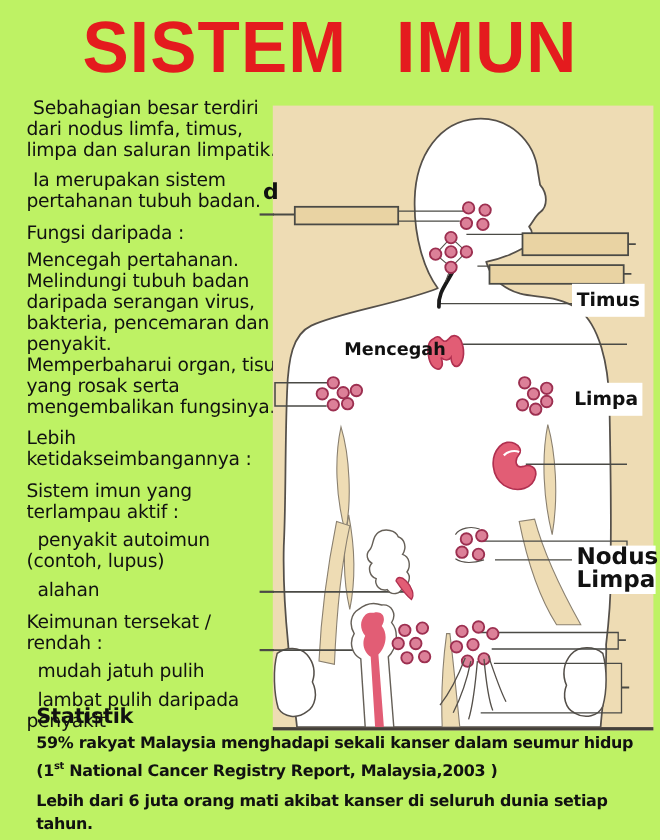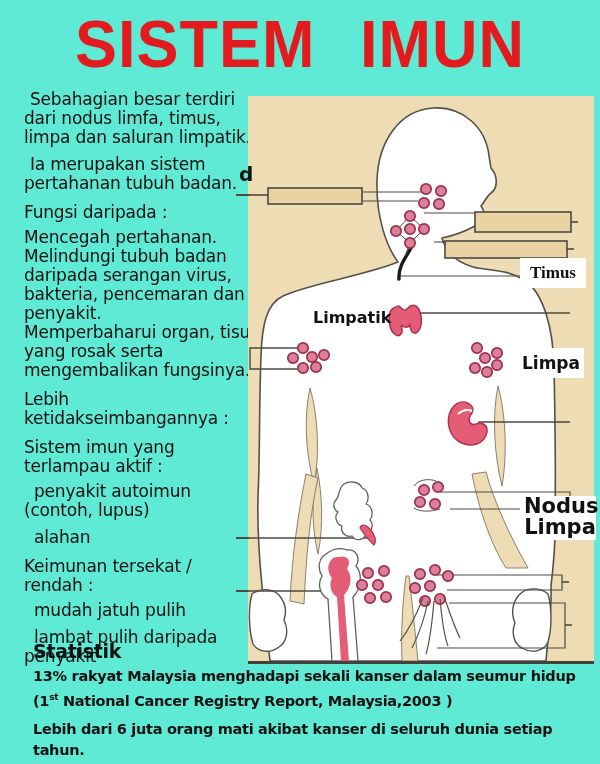--- a/index.html
+++ b/index.html
@@ -1,16 +1,16 @@
 <!DOCTYPE html>
 <html><head>
 <meta charset="utf-8">
 <style>
   html,body{margin:0;padding:0;}
-  .poster{position:relative;width:600px;height:764px;background:#5eead4;overflow:hidden;
+  .poster{position:relative;width:600px;height:764px;background:#bef264;overflow:hidden;
           font-family:"DejaVu Sans",sans-serif;color:#111;}
   
   .title{position:absolute;top:6px;left:0;width:600px;text-align:center;
          font-family:"Liberation Sans",sans-serif;font-weight:700;
          font-size:63px;letter-spacing:1px;word-spacing:26px;
          transform:scaleY(1.05);transform-origin:top;white-space:nowrap;}
   
   .leftcol{position:absolute;left:24px;top:90px;width:231px;
            font-size:17px;font-weight:normal;line-height:19px;letter-spacing:-0.2px;}
   .leftcol p{margin:0 0 8px 0;}
@@ -226,37 +226,37 @@
       <g stroke="#55504a" stroke-width="1.2" fill="none">
         <path d="M 180,505 C 176,525 170,540 164,552"></path>
         <path d="M 186,505 C 184,528 182,545 178,558"></path>
         <path d="M 192,503 C 194,525 196,540 200,550"></path>
         <path d="M 196,500 C 202,518 207,532 212,542"></path>
         <path d="M 175,502 C 168,520 160,535 152,545"></path>
       </g>
     </svg>
 
     <div class="dlabel" style="left:-9px;top:66px;font-size:20px;">d</div>
-    <div class="dlabel" style="left:65px;top:212px;font-size:16px;">Limpatik</div>
-    <div class="dlabel whitebox" style="left:272px;top:162px;width:66px;height:30px;line-height:30px;font-size:17px;font-family:Liberation Serif, serif;">Timus</div>
+    <div class="dlabel" style="left:65px;top:212px;font-size:16px;">Mencegah</div>
+    <div class="dlabel whitebox" style="left:272px;top:162px;width:66px;height:30px;line-height:30px;font-size:17px;">Timus</div>
     <div class="dlabel whitebox" style="left:270px;top:252px;width:66px;height:30px;line-height:30px;font-size:17px;">Limpa</div>
     <div class="dlabel whitebox" style="left:276px;top:400px;width:72px;height:44px;line-height:21px;font-size:21px;">
       <div>Nodus</div>
       <div>Limpa</div>
     </div>
 
     <div class="stub" style="left:-12px;top:98px;width:13px;"></div>
     <div class="stub" style="left:-12px;top:441px;width:13px;"></div>
     <div class="stub" style="left:-12px;top:494px;width:13px;"></div>
   </div>
 
   <div class="stats">
     <p class="sh">Statistik</p>
     <p style="margin:0;">
-      <span>13% rakyat Malaysia menghadapi sekali kanser dalam seumur hidup</span><br>
+      <span>59% rakyat Malaysia menghadapi sekali kanser dalam seumur hidup</span><br>
       <span><span>(1</span><sup>st</sup><span> National Cancer Registry Report,  Malaysia,2003 )</span></span>
     </p>
     <p style="margin:7px 0 0 0;">
       <span>Lebih dari 6 juta orang mati akibat kanser di seluruh dunia setiap tahun.</span><br>
       <span>(www.prn2.usm.my)</span>
     </p>
   </div>
 
 </div>
 

